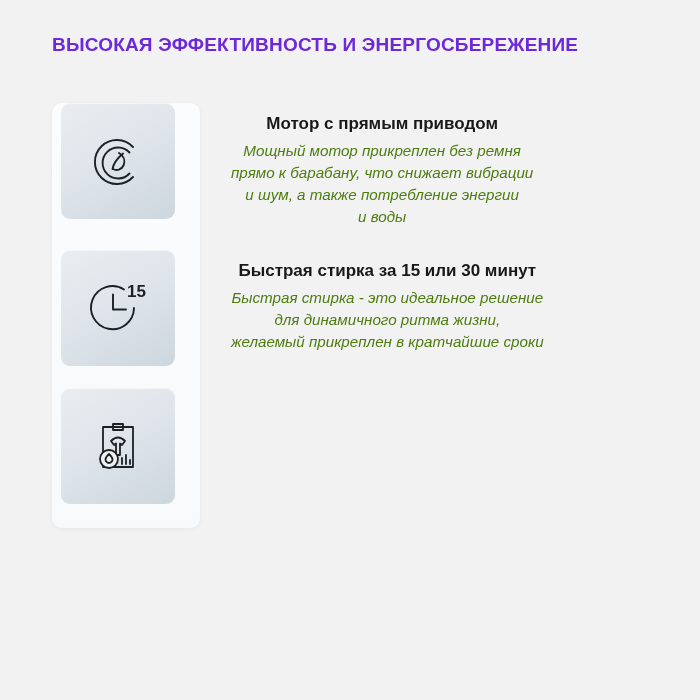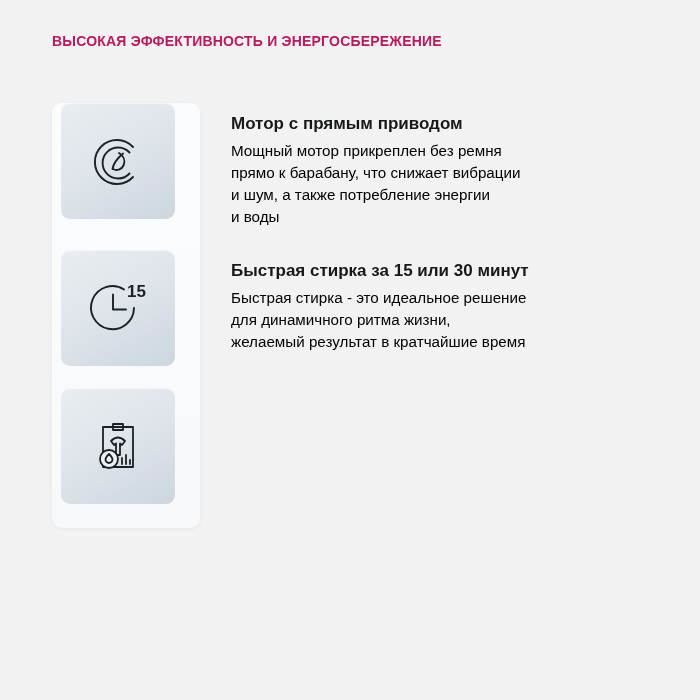--- a/index.html
+++ b/index.html
@@ -17,41 +17,42 @@
     position: relative;
     width: 700px;
     height: 700px;
     box-sizing: border-box;
   }
   .page-title {
     position: absolute;
     left: 52px;
     top: 33px;
     width: 610px;
-    font-size: 14px;
+    font-size: 19px;
     font-weight: bold;
     letter-spacing: 0.2px;
-    color: #be185d;
+    color: #6d28d9;
     line-height: 1.25;
   }
   .panel {
     position: absolute;
     left: 52px;
     top: 103px;
     width: 148px;
     height: 425px;
     background: linear-gradient(180deg, #fbfcfd 0%, #f7f9fa 100%);
     border-radius: 10px;
     box-shadow: 0 1px 4px rgba(0,0,0,0.05);
   }
   .features {
     position: absolute;
     left: 52px;
     top: 103px;
     width: 600px;
+    text-align: center;
   }
   .feature {
     position: relative;
     display: flex;
     align-items: flex-start;
     margin-bottom: 22px;
     min-height: 116px;
   }
   .icon-tile {
     width: 114px;
@@ -75,23 +76,24 @@
   }
   .feature-title {
     font-size: 17px;
     font-weight: bold;
     color: #16181a;
     margin-bottom: 6px;
     line-height: 1.25;
   }
   .feature-desc {
     font-size: 15.2px;
-    color: #000000;
+    color: #4d7c0f;
     line-height: 1.44;
     white-space: pre-line;
+    font-style: italic;
   }
 </style>
 </head>
 <body>
 
 <div class="page">
 
   <div class="page-title">ВЫСОКАЯ ЭФФЕКТИВНОСТЬ И ЭНЕРГОСБЕРЕЖЕНИЕ</div>
 
   <div class="panel"></div>
@@ -125,21 +127,21 @@
             <path d="M38 12.5A21.5 21.5 0 1 0 48 31" stroke-linecap="round"></path>
             <path d="M27 17.5V32.5H40" stroke-linecap="round" stroke-linejoin="round"></path>
             <text x="41" y="20" font-family="Liberation Sans, sans-serif" font-size="17" font-weight="bold" fill="#1d2124" stroke="none">15</text>
           </svg>
         </span>
       </div>
       <div class="feature-text">
         <div class="feature-title">Быстрая стирка за 15 или 30 минут</div>
         <div class="feature-desc">Быстрая стирка - это идеальное решение
 для динамичного ритма жизни,
-желаемый результат в кратчайшие время</div>
+желаемый прикреплен в кратчайшие сроки</div>
       </div>
     </div>
 
     <div class="feature">
       <div class="icon-tile">
         <span>
           <svg width="58" height="62" viewBox="0 0 58 62" fill="none" stroke="#1d2124" stroke-width="1.8">
             <path d="M14 12h30v40H14z" stroke-linejoin="round"></path>
             <path d="M24 9h10v6H24z" stroke-linejoin="round"></path>
             <path d="M22 26c2.5-2.5 5-3.5 7-3.5s4.5 1 7 3.5l-3 4-2-1.5V40H27V28.5l-2 1.5z" stroke-linejoin="round"></path>

